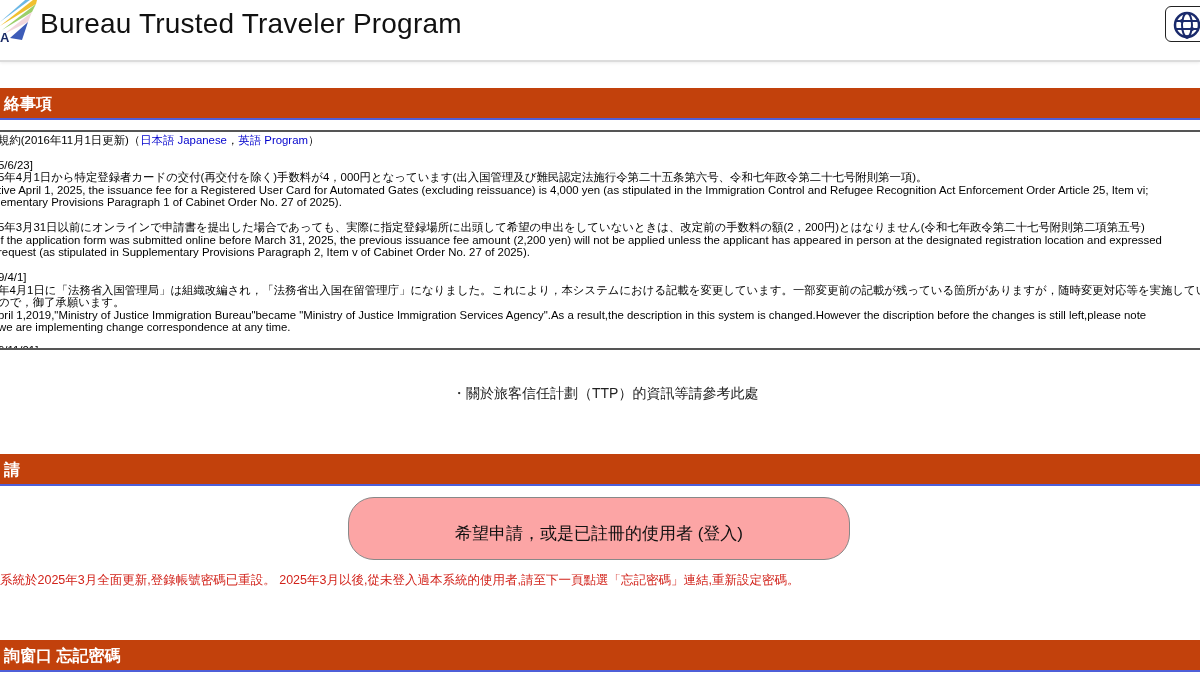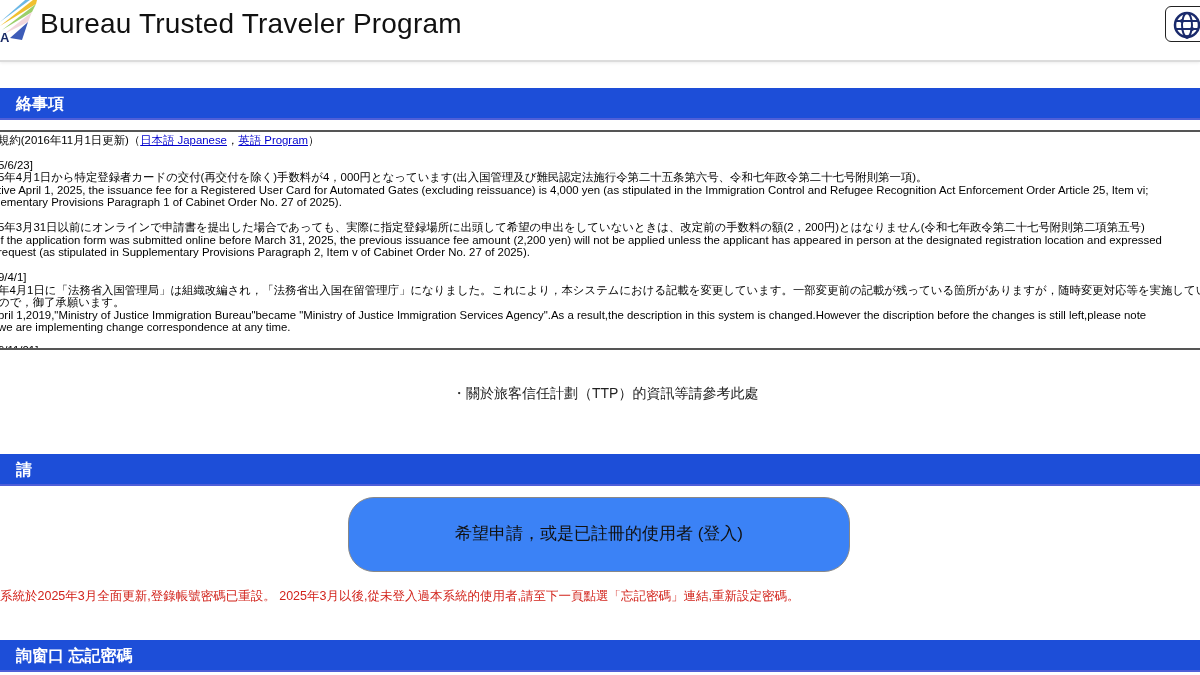--- a/index.html
+++ b/index.html
@@ -3,27 +3,27 @@
 <meta charset="utf-8">
 <style>
   html, body { margin:0; padding:0; }
   body { width:1200px; height:675px; overflow:hidden; background:#ffffff; font-family:"Liberation Sans","DejaVu Sans",sans-serif; color:#000; position:relative; }
   .header { position:absolute; left:0; top:0; width:1200px; height:60px; background:#fff; border-bottom:2px solid #dcdcdc; box-shadow:0 1px 3px rgba(0,0,0,0.08); }
   .logo { position:absolute; left:-8px; top:-6px; width:46px; height:52px; }
   .logo-a { position:absolute; left:0; top:30px; font-size:13px; font-weight:bold; color:#1a2a66; }
   .title { position:absolute; left:40px; top:8px; font-size:28px; color:#111; letter-spacing:0.2px; }
   .lang-btn { position:absolute; left:1165px; top:6px; width:50px; height:36px; border:1.5px solid #222; border-radius:6px; background:#fff; box-sizing:border-box; }
   .lang-btn svg { position:absolute; left:6px; top:3px; }
-  .section-bar { position:absolute; left:0; width:1200px; height:32px; background:#1d4ed8; border-bottom:2px solid #4f5fd8; color:#fff; font-weight:bold; font-size:16px; line-height:32px; padding-left:16px; box-sizing:border-box; }
+  .section-bar { position:absolute; left:0; width:1200px; height:32px; background:#c2410c; border-bottom:2px solid #4f5fd8; color:#fff; font-weight:bold; font-size:16px; line-height:32px; padding-left:4px; box-sizing:border-box; }
   .notice-box { position:absolute; left:-2px; top:130px; width:1210px; height:220px; border-top:2px solid #555; border-bottom:2px solid #555; overflow:hidden; font-family:"Liberation Sans Narrow","Liberation Sans",sans-serif; font-size:11.4px; line-height:12.6px; white-space:nowrap; box-sizing:border-box; }
   .notice-box .p { position:absolute; left:0; }
-  .notice-box a { color:#0000cc; text-decoration:underline; }
+  .notice-box a { color:#0000cc; }
   .ttp-link { position:absolute; left:452px; top:385px; font-size:14px; color:#222; }
-  .apply-btn { position:absolute; left:348px; top:497px; width:502px; height:75px; border:1.5px solid #888; border-radius:26px; background:#3b82f6; box-sizing:border-box; text-align:center; line-height:72px; font-size:17px; color:#111; }
-  .warning { position:absolute; left:0; top:588px; font-size:12.5px; color:#d2231b; white-space:nowrap; }
+  .apply-btn { position:absolute; left:348px; top:497px; width:502px; height:63px; border:1.5px solid #888; border-radius:26px; background:#fca5a5; box-sizing:border-box; text-align:center; line-height:72px; font-size:17px; color:#111; }
+  .warning { position:absolute; left:0; top:572px; font-size:12.5px; color:#d2231b; white-space:nowrap; }
 </style>
 </head>
 <body>
 
 <div class="header">
   <div class="logo">
     <svg width="46" height="52" viewBox="0 0 46 52">
       <polygon points="8,28 46,0 40,0" fill="#6cb8e6"></polygon>
       <polygon points="8,32 46,2 44,10" fill="#f0c030"></polygon>
       <polygon points="10,36 44,10 40,18" fill="#9bcf6a"></polygon>

